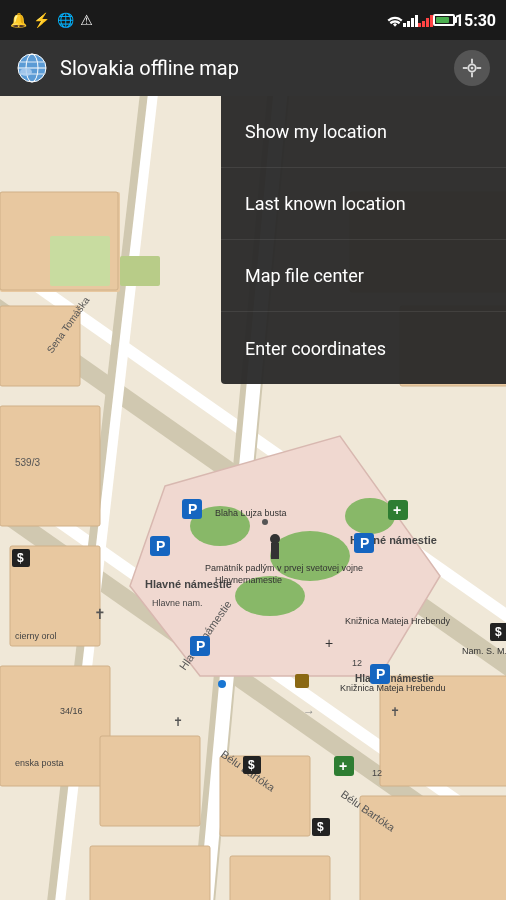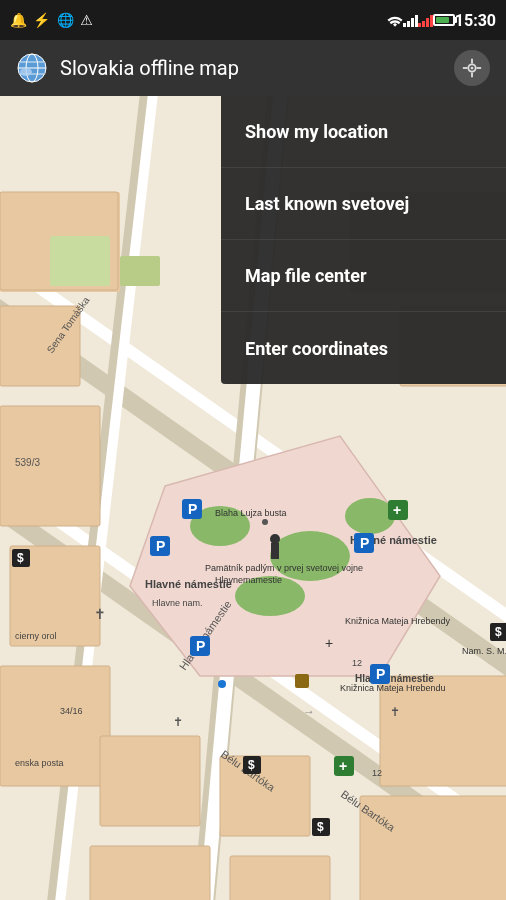--- a/index.html
+++ b/index.html
@@ -176,21 +176,21 @@
 
     .menu-item {
       display: flex;
       align-items: center;
       padding: 0 24px;
       height: 72px;
       border-bottom: 1px solid rgba(255,255,255,0.08);
       cursor: pointer;
       color: #fff;
       font-size: 18px;
-      font-weight: 700;
+      font-weight: 400;
       transition: background 0.15s;
     }
 
     .menu-item:last-child {
       border-bottom: none;
     }
 
     .menu-item-label {
       color: #fff;
     }
@@ -390,21 +390,21 @@
 
     <text x="303" y="618" font-size="12" fill="#888">→</text>
   </svg>
 
   
   <div id="dropdown-menu">
     <div class="menu-item">
       <span class="menu-item-label">Show my location</span>
     </div>
     <div class="menu-item">
-      <span class="menu-item-label">Last known svetovej</span>
+      <span class="menu-item-label">Last known location</span>
     </div>
     <div class="menu-item">
       <span class="menu-item-label">Map file center</span>
     </div>
     <div class="menu-item">
       <span class="menu-item-label">Enter coordinates</span>
     </div>
   </div>
 </div>
 

